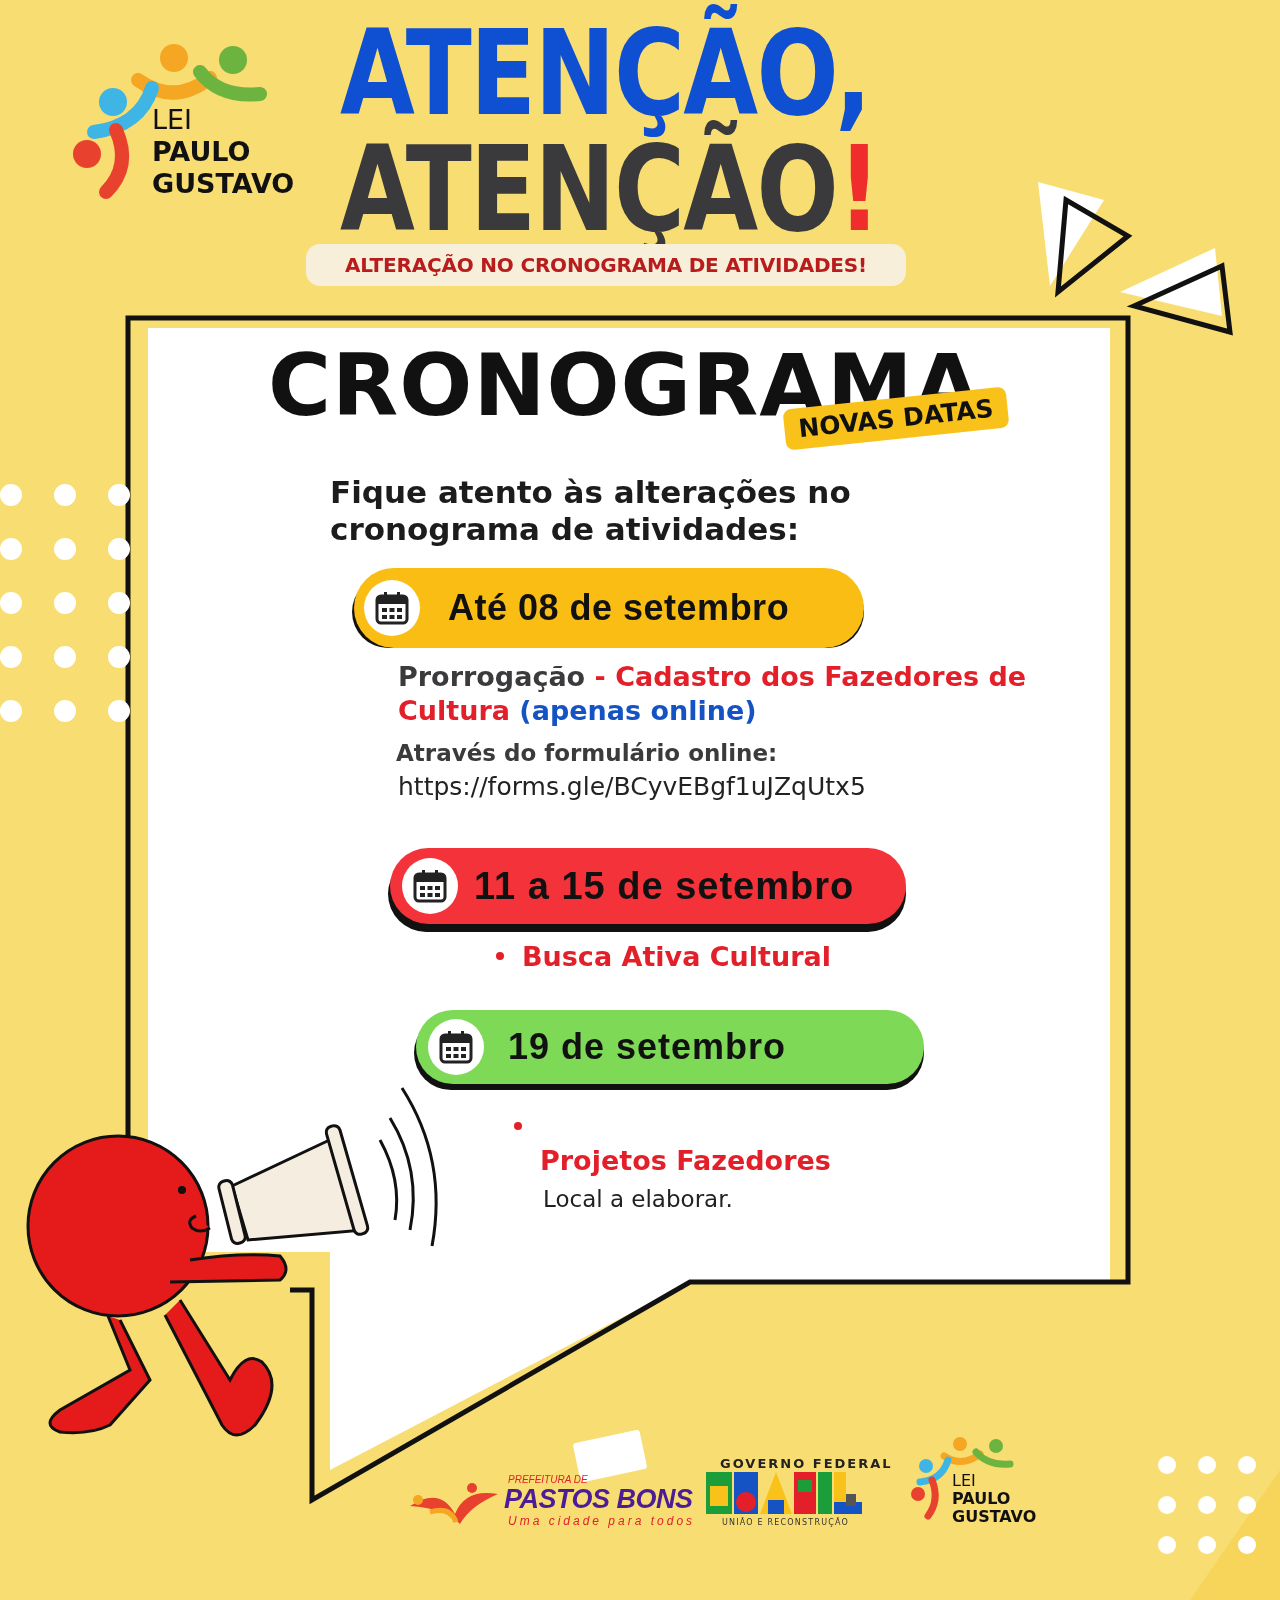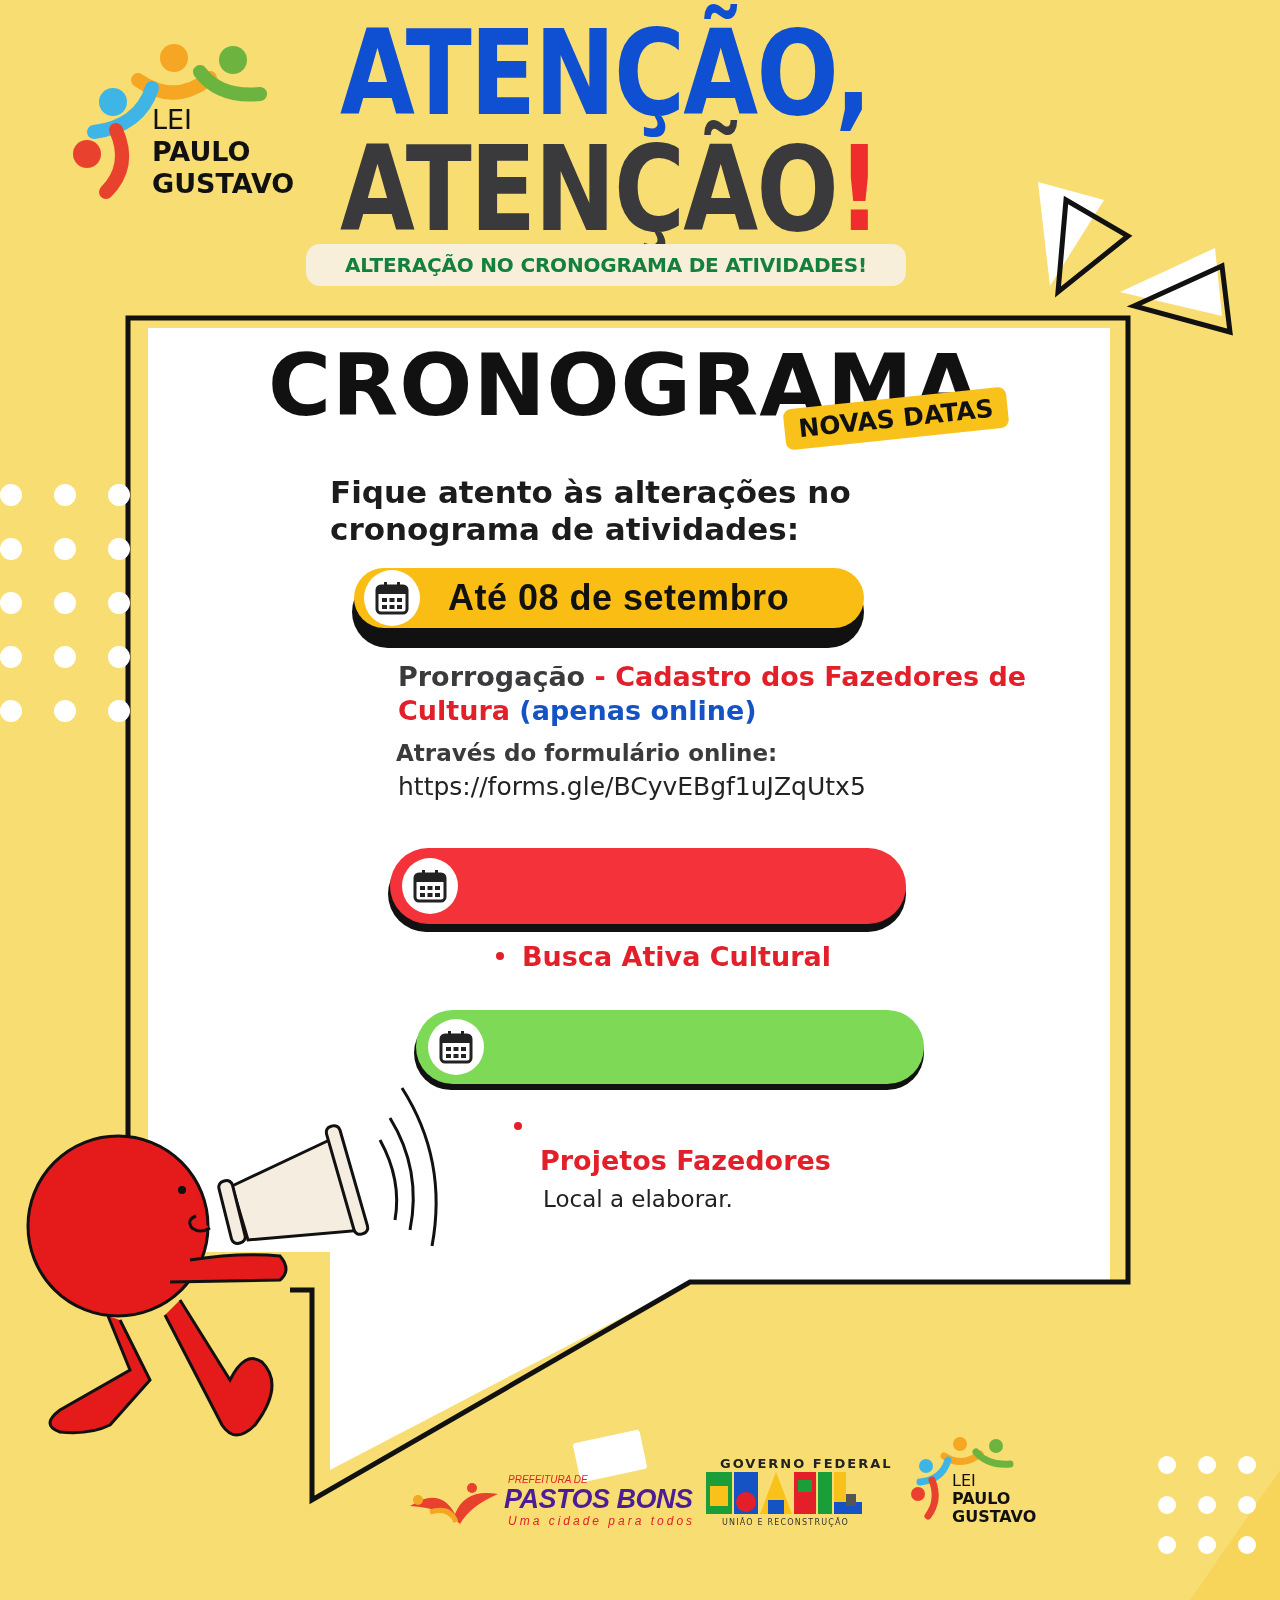--- a/index.html
+++ b/index.html
@@ -19,21 +19,21 @@
     transform: scaleX(0.82); transform-origin: left top;
   }
   .title1 { top: 14px; color: #0f4fd1; }
   .title2 { top: 130px; color: #3a3a3c; }
   .title2 .bang { color: #ef2d2d; }
 
   .subtitle-pill {
     position: absolute; left: 306px; top: 244px; width: 600px; height: 42px;
     background: #f7efd9; border-radius: 14px;
     display:flex; align-items:center; justify-content:center;
-    font-weight: 700; font-size: 20px; color: #15803d; letter-spacing: -0.2px;
+    font-weight: 700; font-size: 20px; color: #b91c1c; letter-spacing: -0.2px;
   }
 
   
   .frame-svg { position: absolute; left: 0; top: 0; }
 
   .card-white { position: absolute; left: 148px; top: 328px; width: 962px; height: 924px; background: #fff; }
 
   .crono {
     position: absolute; left: 268px; top: 342px; font-weight: 900; font-size: 86px;
     color: #111; letter-spacing: 1px; line-height: 1;
@@ -131,21 +131,21 @@
   <polygon points="332,1250 332,1468 692,1260 1106,1260 1106,1250" fill="#fff"></polygon>
 </svg>
 
 <div class="crono">CRONOGRAMA</div>
 <div class="novas">NOVAS DATAS</div>
 
 <div class="intro">Fique atento às alterações no cronograma de atividades:</div>
 
 <div>
   <div class="pill-shadow" style="left:352px;top:576px;width:512px;height:72px;"></div>
-  <div class="pill" style="left:354px;top:568px;width:510px;height:60px;background:#f9bd14;padding-left:10px;">
+  <div class="pill" style="left:354px;top:568px;width:510px;height:80px;background:#f9bd14;padding-left:10px;">
     <div class="cal">
       <svg width="38" height="38" viewBox="0 0 38 38">
           <rect x="4" y="7" width="30" height="27" rx="4" fill="none" stroke="#222" stroke-width="3"></rect>
           <rect x="4" y="7" width="30" height="8" fill="#222"></rect>
           <rect x="11" y="3" width="3" height="7" fill="#222"></rect>
           <rect x="24" y="3" width="3" height="7" fill="#222"></rect>
           <rect x="9" y="19" width="5" height="4" fill="#222"></rect>
           <rect x="16.5" y="19" width="5" height="4" fill="#222"></rect>
           <rect x="24" y="19" width="5" height="4" fill="#222"></rect>
           <rect x="9" y="26" width="5" height="4" fill="#222"></rect>
@@ -172,20 +172,21 @@
           <rect x="11" y="3" width="3" height="7" fill="#222"></rect>
           <rect x="24" y="3" width="3" height="7" fill="#222"></rect>
           <rect x="9" y="19" width="5" height="4" fill="#222"></rect>
           <rect x="16.5" y="19" width="5" height="4" fill="#222"></rect>
           <rect x="24" y="19" width="5" height="4" fill="#222"></rect>
           <rect x="9" y="26" width="5" height="4" fill="#222"></rect>
           <rect x="16.5" y="26" width="5" height="4" fill="#222"></rect>
           <rect x="24" y="26" width="5" height="4" fill="#222"></rect>
         </svg>
     </div>
+    <span style="font-size:38px;margin-left:16px;letter-spacing:1px;">11 a 15 de setembro</span>
   </div>
   <div class="bullet-line" style="left:496px;top:940px;">
     <span class="dot"></span><span>Busca Ativa Cultural</span>
   </div>
 </div>
 
 <div>
   <div class="pill-shadow" style="left:414px;top:1016px;width:510px;height:74px;"></div>
   <div class="pill" style="left:416px;top:1010px;width:508px;height:74px;background:#7ed957;padding-left:12px;">
     <div class="cal">
@@ -195,20 +196,21 @@
           <rect x="11" y="3" width="3" height="7" fill="#222"></rect>
           <rect x="24" y="3" width="3" height="7" fill="#222"></rect>
           <rect x="9" y="19" width="5" height="4" fill="#222"></rect>
           <rect x="16.5" y="19" width="5" height="4" fill="#222"></rect>
           <rect x="24" y="19" width="5" height="4" fill="#222"></rect>
           <rect x="9" y="26" width="5" height="4" fill="#222"></rect>
           <rect x="16.5" y="26" width="5" height="4" fill="#222"></rect>
           <rect x="24" y="26" width="5" height="4" fill="#222"></rect>
         </svg>
     </div>
+    <span style="font-size:36px;margin-left:24px;letter-spacing:1px;">19 de setembro</span>
   </div>
   <div class="bullet-line" style="left:514px;top:1110px;">
     <span class="dot"></span>
   </div>
   <div class="bullet-line" style="left:540px;top:1144px;">Projetos Fazedores</div>
   <div class="local">Local a elaborar.</div>
 </div>
 
 <svg class="abs" style="left:0;top:1080px" width="460" height="380">
 

